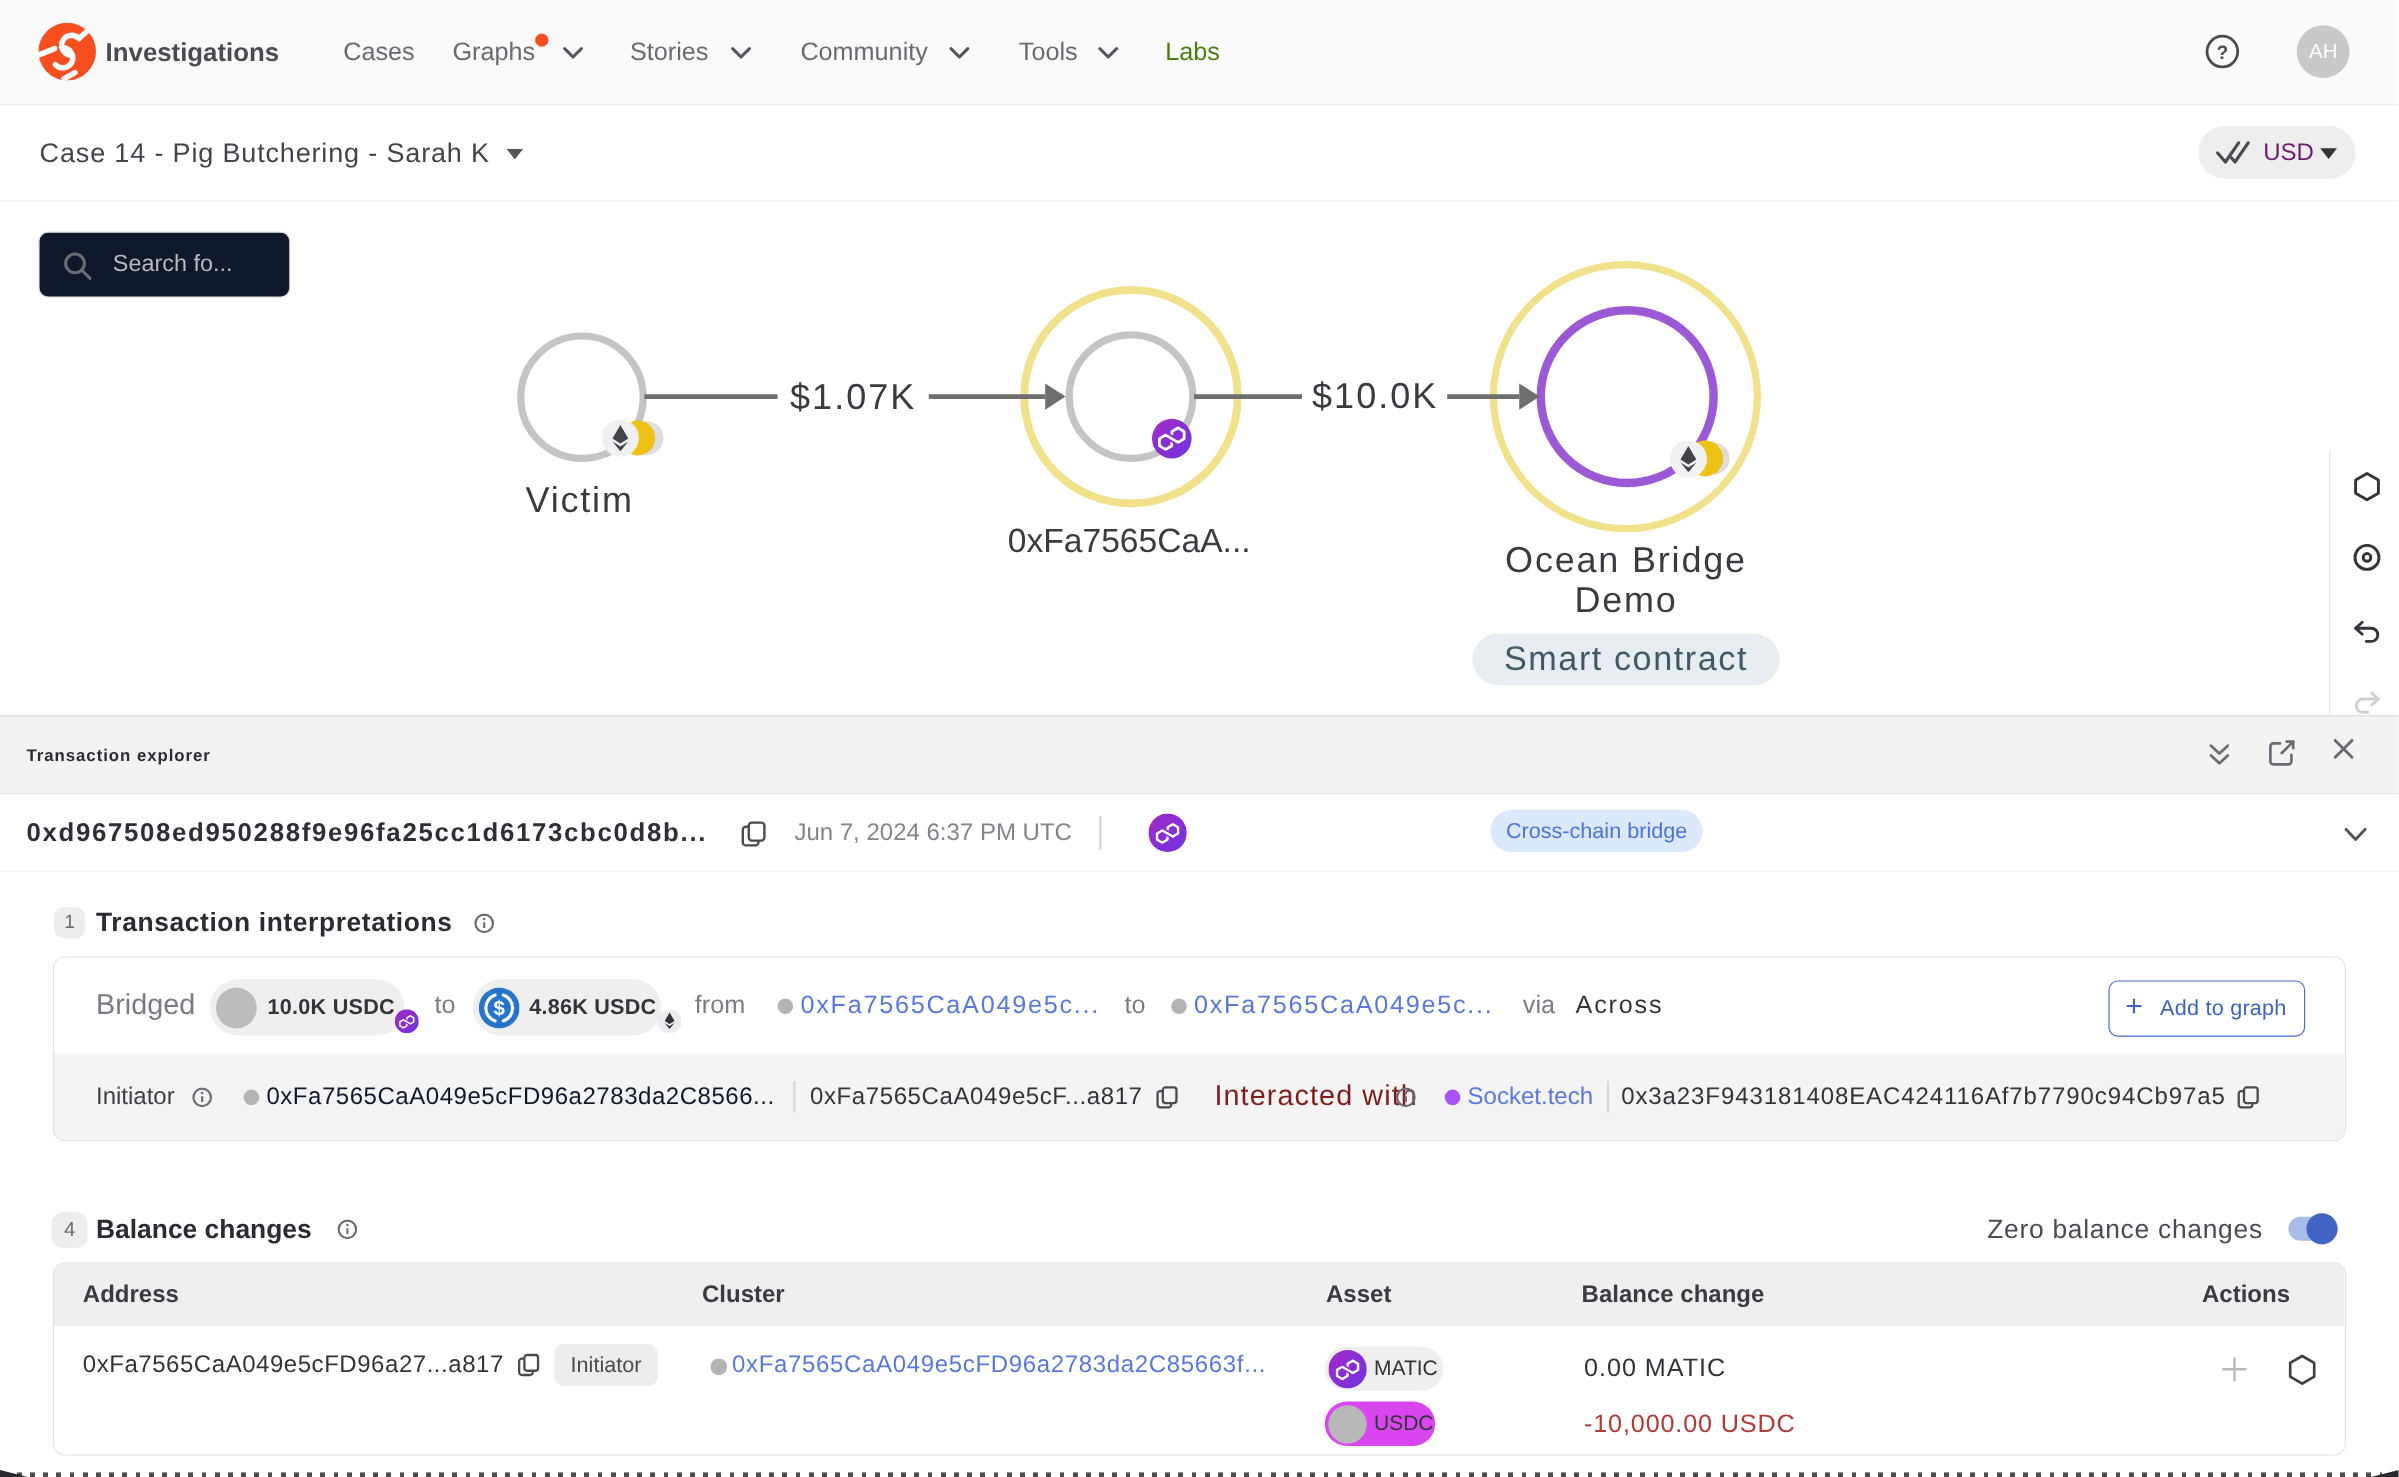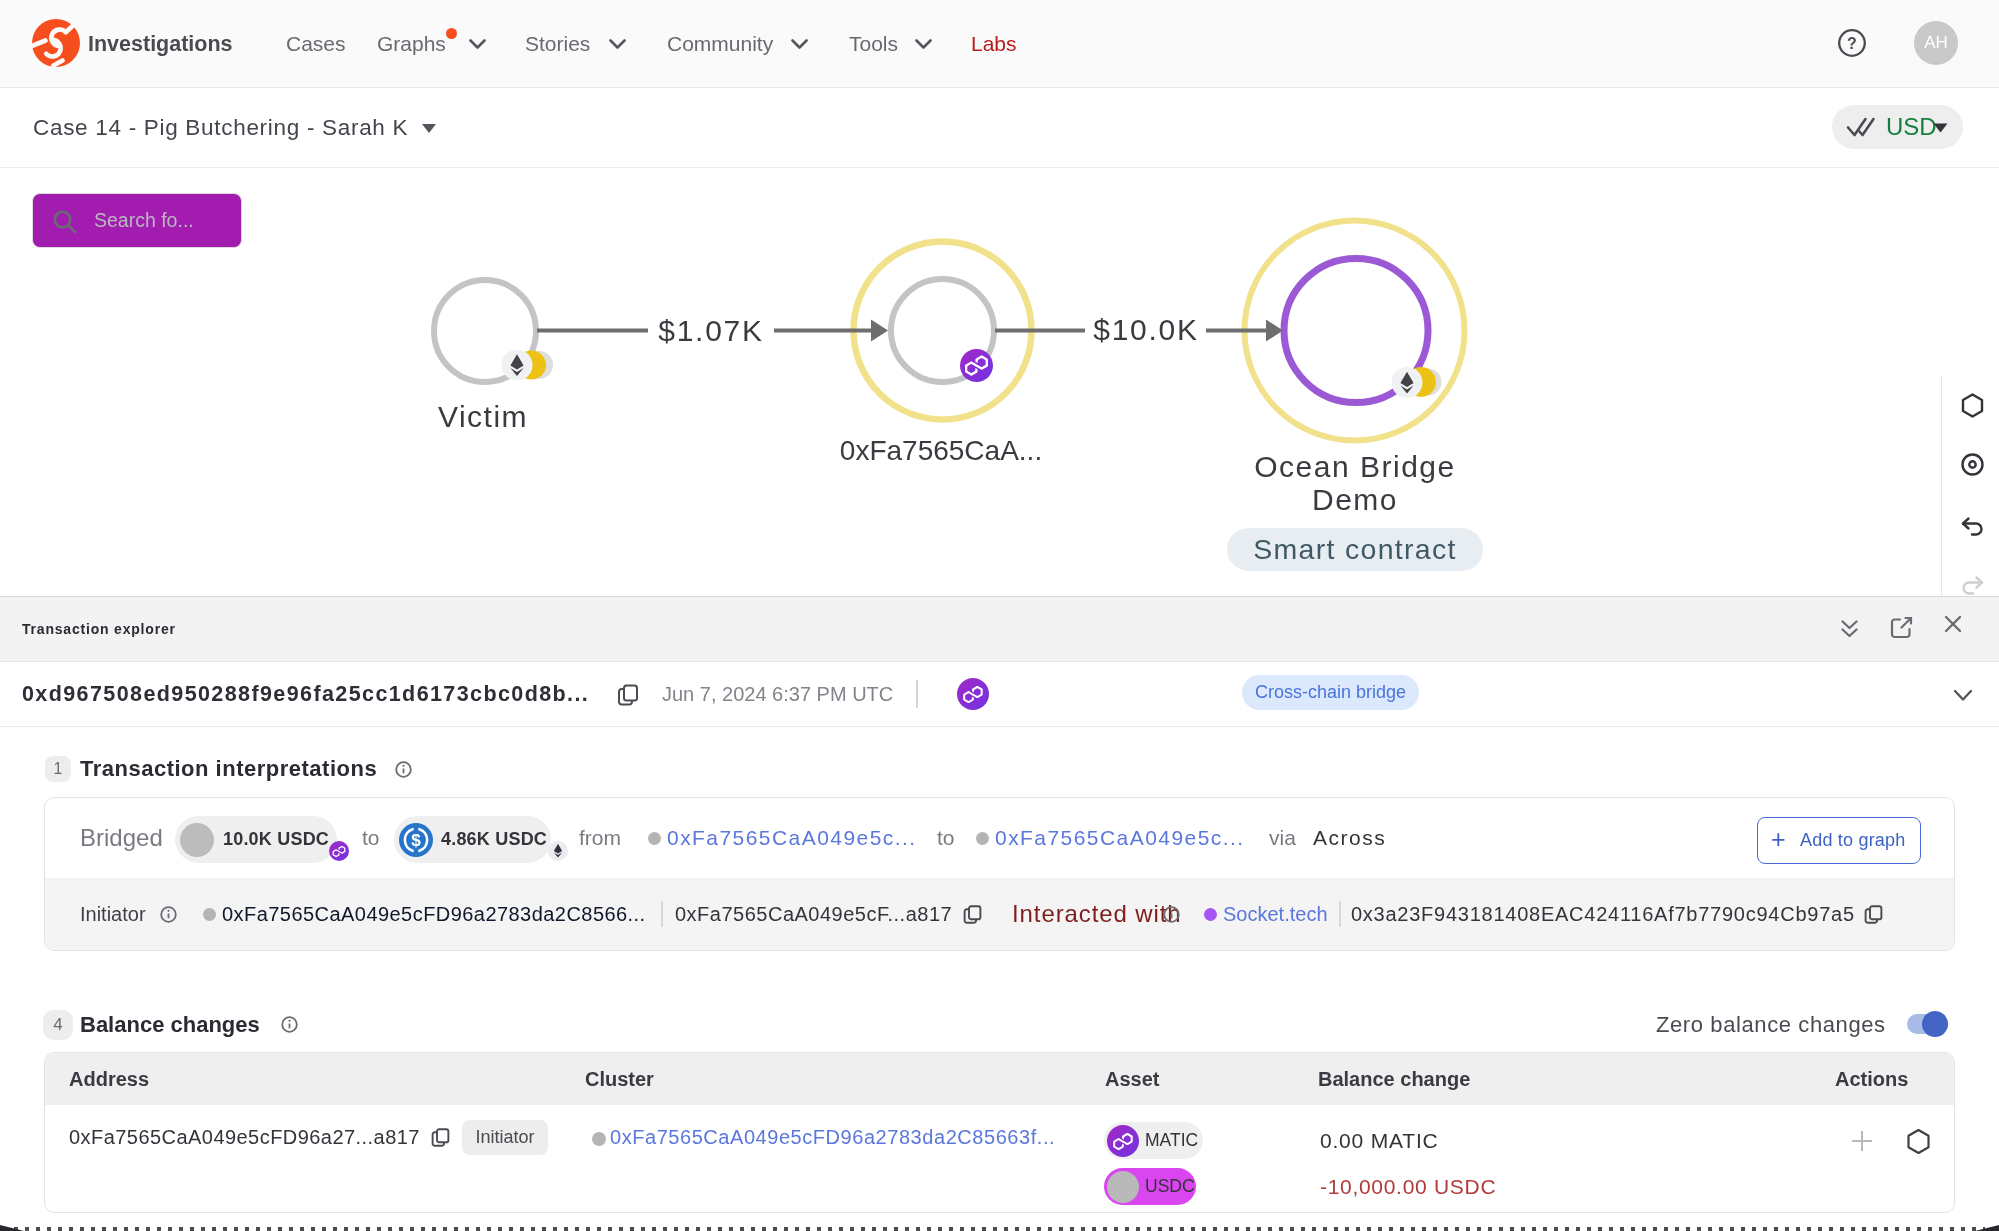--- a/index.html
+++ b/index.html
@@ -34,41 +34,41 @@
         <path d="M1.5 1.5 L8.5 8.5 L15.5 1.5" fill="none" stroke="#55555e" stroke-width="2.6" stroke-linecap="round" stroke-linejoin="round"></path>
       </svg>
  <div class="ab" style="left:667px;top:0;height:88px;line-height:88px;font-size:21px;color:#696971">Community</div>
  <svg class="ab" style="left:791px;top:39px" width="17" height="11" viewBox="0 0 17 11">
         <path d="M1.5 1.5 L8.5 8.5 L15.5 1.5" fill="none" stroke="#55555e" stroke-width="2.6" stroke-linecap="round" stroke-linejoin="round"></path>
       </svg>
  <div class="ab" style="left:849px;top:0;height:88px;line-height:88px;font-size:21px;color:#696971">Tools</div>
  <svg class="ab" style="left:915px;top:39px" width="17" height="11" viewBox="0 0 17 11">
         <path d="M1.5 1.5 L8.5 8.5 L15.5 1.5" fill="none" stroke="#55555e" stroke-width="2.6" stroke-linecap="round" stroke-linejoin="round"></path>
       </svg>
- <div class="ab" style="left:971px;top:0;height:88px;line-height:88px;font-size:21px;color:#b91c1c">Labs</div>
+ <div class="ab" style="left:971px;top:0;height:88px;line-height:88px;font-size:21px;color:#4d7c0f">Labs</div>
  <svg class="ab" style="left:1837px;top:28px" width="30" height="30" viewBox="0 0 30 30">
   <circle cx="15" cy="15" r="12.8" fill="none" stroke="#4a4a52" stroke-width="2.3"></circle>
   <text x="15" y="21" text-anchor="middle" font-size="16" font-weight="700" fill="#4a4a52" font-family="Liberation Sans">?</text>
  </svg>
  <div class="ab" style="left:1914px;top:21px;width:44px;height:44px;border-radius:50%;background:#c9c9c9;color:#fff;font-size:17px;text-align:center;line-height:44px">AH</div>
 </div>
 
 <div class="ab" id="casebar" style="left:0;top:88px;width:1999px;height:80px;background:#fff;border-bottom:1px solid #ececec">
  <div class="ab" style="left:33px;top:0;height:80px;line-height:80px;font-size:22.5px;letter-spacing:0.7px;color:#44444c">Case 14 - Pig Butchering - Sarah K</div>
  <svg class="ab" style="left:422px;top:36px" width="14" height="9" viewBox="0 0 14 9">
         <path d="M0 0 L14 0 L7 9 Z" fill="#55555e"></path>
       </svg>
  <div class="ab" style="left:1832px;top:17px;width:131px;height:44px;border-radius:22px;background:#eeeeee">
   <svg class="ab" style="left:14px;top:11px" width="30" height="22" viewBox="0 0 30 22">
    <g fill="none" stroke="#4a4a52" stroke-width="2.6" stroke-linecap="round" stroke-linejoin="round">
     <path d="M2 11.5 L8.5 19 L19.5 3"></path>
     <path d="M13.5 15.5 L16.5 19 L27.5 3"></path>
    </g>
   </svg>
-  <div class="ab" style="left:54px;top:0;height:56px;line-height:44px;font-size:24px;color:#15803d">USD</div>
+  <div class="ab" style="left:54px;top:0;height:56px;line-height:44px;font-size:20px;color:#701a75">USD</div>
   <svg class="ab" style="left:101px;top:18px" width="15" height="10" viewBox="0 0 15 10">
           <path d="M0.5 0.5 L14.5 0.5 L7.5 9.5 Z" fill="#33333a"></path>
         </svg>
  </div>
 </div>
 
 <div class="ab" id="graph" style="left:0;top:168px;width:1999px;height:428px;background:#fff">
  <svg class="ab" style="left:0;top:0" width="1999" height="428" viewBox="0 0 1999 428">
   <defs>
    <linearGradient id="pg" x1="0" y1="0" x2="1" y2="1">
@@ -113,21 +113,21 @@
   <g font-family="Liberation Sans" fill="#3a3a40">
    <text x="711" y="173" text-anchor="middle" font-size="30" letter-spacing="1.7">$1.07K</text>
    <text x="1146" y="172" text-anchor="middle" font-size="30" letter-spacing="1.7">$10.0K</text>
    <text x="483" y="259" text-anchor="middle" font-size="30" letter-spacing="1.5">Victim</text>
    <text x="941" y="292" text-anchor="middle" font-size="28">0xFa7565CaA...</text>
    <text x="1355" y="309" text-anchor="middle" font-size="30" letter-spacing="1.5">Ocean Bridge</text>
    <text x="1355" y="342" text-anchor="middle" font-size="30" letter-spacing="1.5">Demo</text>
   </g>
  </svg>
  <div class="ab" style="left:1227px;top:360px;width:256px;height:43px;border-radius:21.5px;background:#e8edf2;text-align:center;line-height:43px;font-size:28.5px;letter-spacing:1.3px;color:#3f5a66">Smart contract</div>
- <div class="ab" style="left:32px;top:25px;width:210px;height:55px;border:1px solid #dcdcdc;border-radius:8px;background:#a21caf">
+ <div class="ab" style="left:32px;top:25px;width:210px;height:55px;border:1px solid #dcdcdc;border-radius:8px;background:#0f172a">
   <svg class="ab" style="left:18px;top:14px" width="28" height="28" viewBox="0 0 28 28">
    <circle cx="11.5" cy="11.5" r="7.8" fill="none" stroke="#6b6b74" stroke-width="2.6"></circle>
    <line x1="17.3" y1="17.3" x2="24" y2="24" stroke="#6b6b74" stroke-width="2.6" stroke-linecap="round"></line>
   </svg>
   <div class="ab" style="left:61px;top:0;height:53px;line-height:53px;font-size:19.5px;color:#b9b9bf">Search fo...</div>
  </div>
  <div class="ab" style="left:1941px;top:207px;width:1px;height:221px;background:#e5e5e5"></div>
  <svg class="ab" style="left:1960px;top:225px" width="25" height="25" viewBox="0 0 25 25">
         <polygon points="12.5,1.5 22,7 22,18 12.5,23.5 3,18 3,7" fill="none" stroke="#33333a" stroke-width="2.4" stroke-linejoin="round"></polygon>
       </svg>

